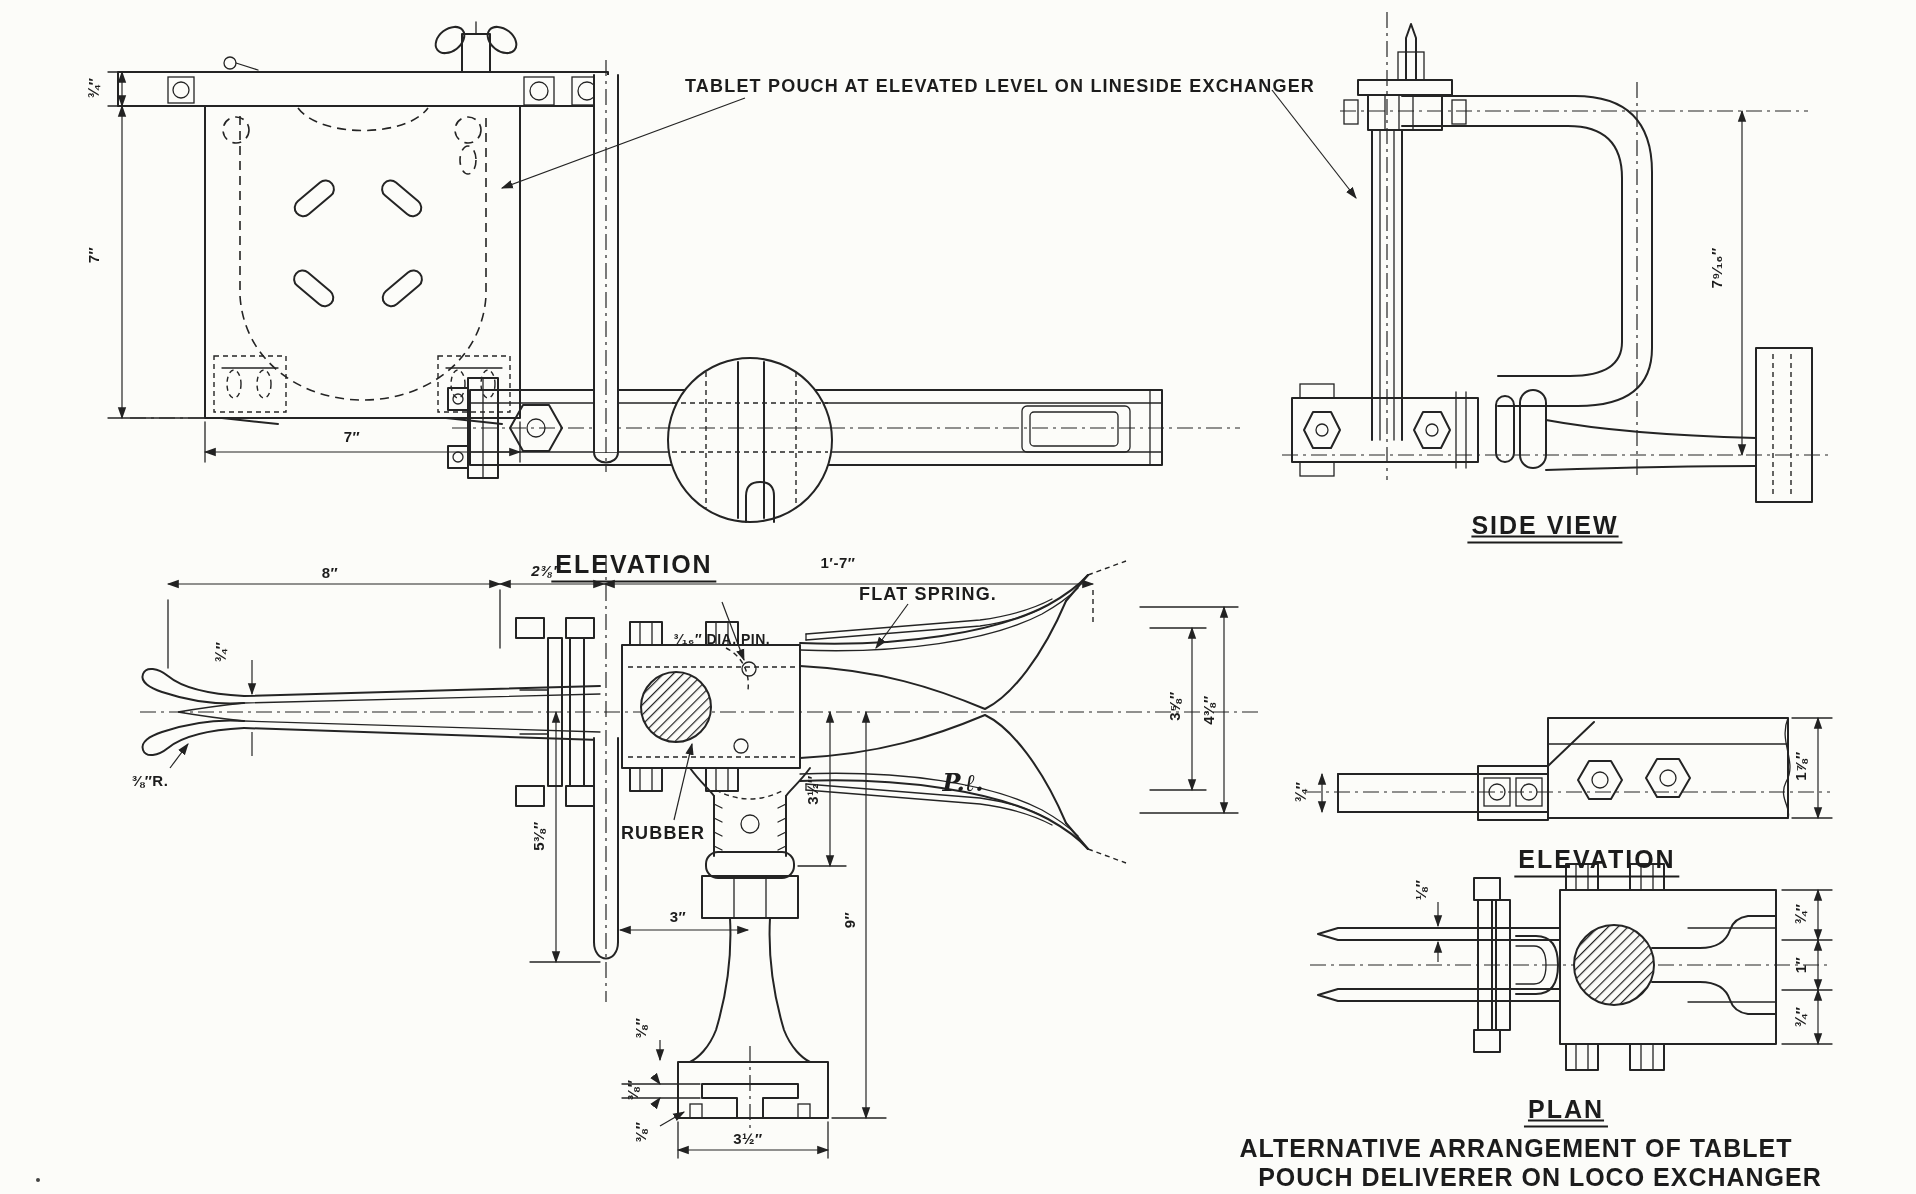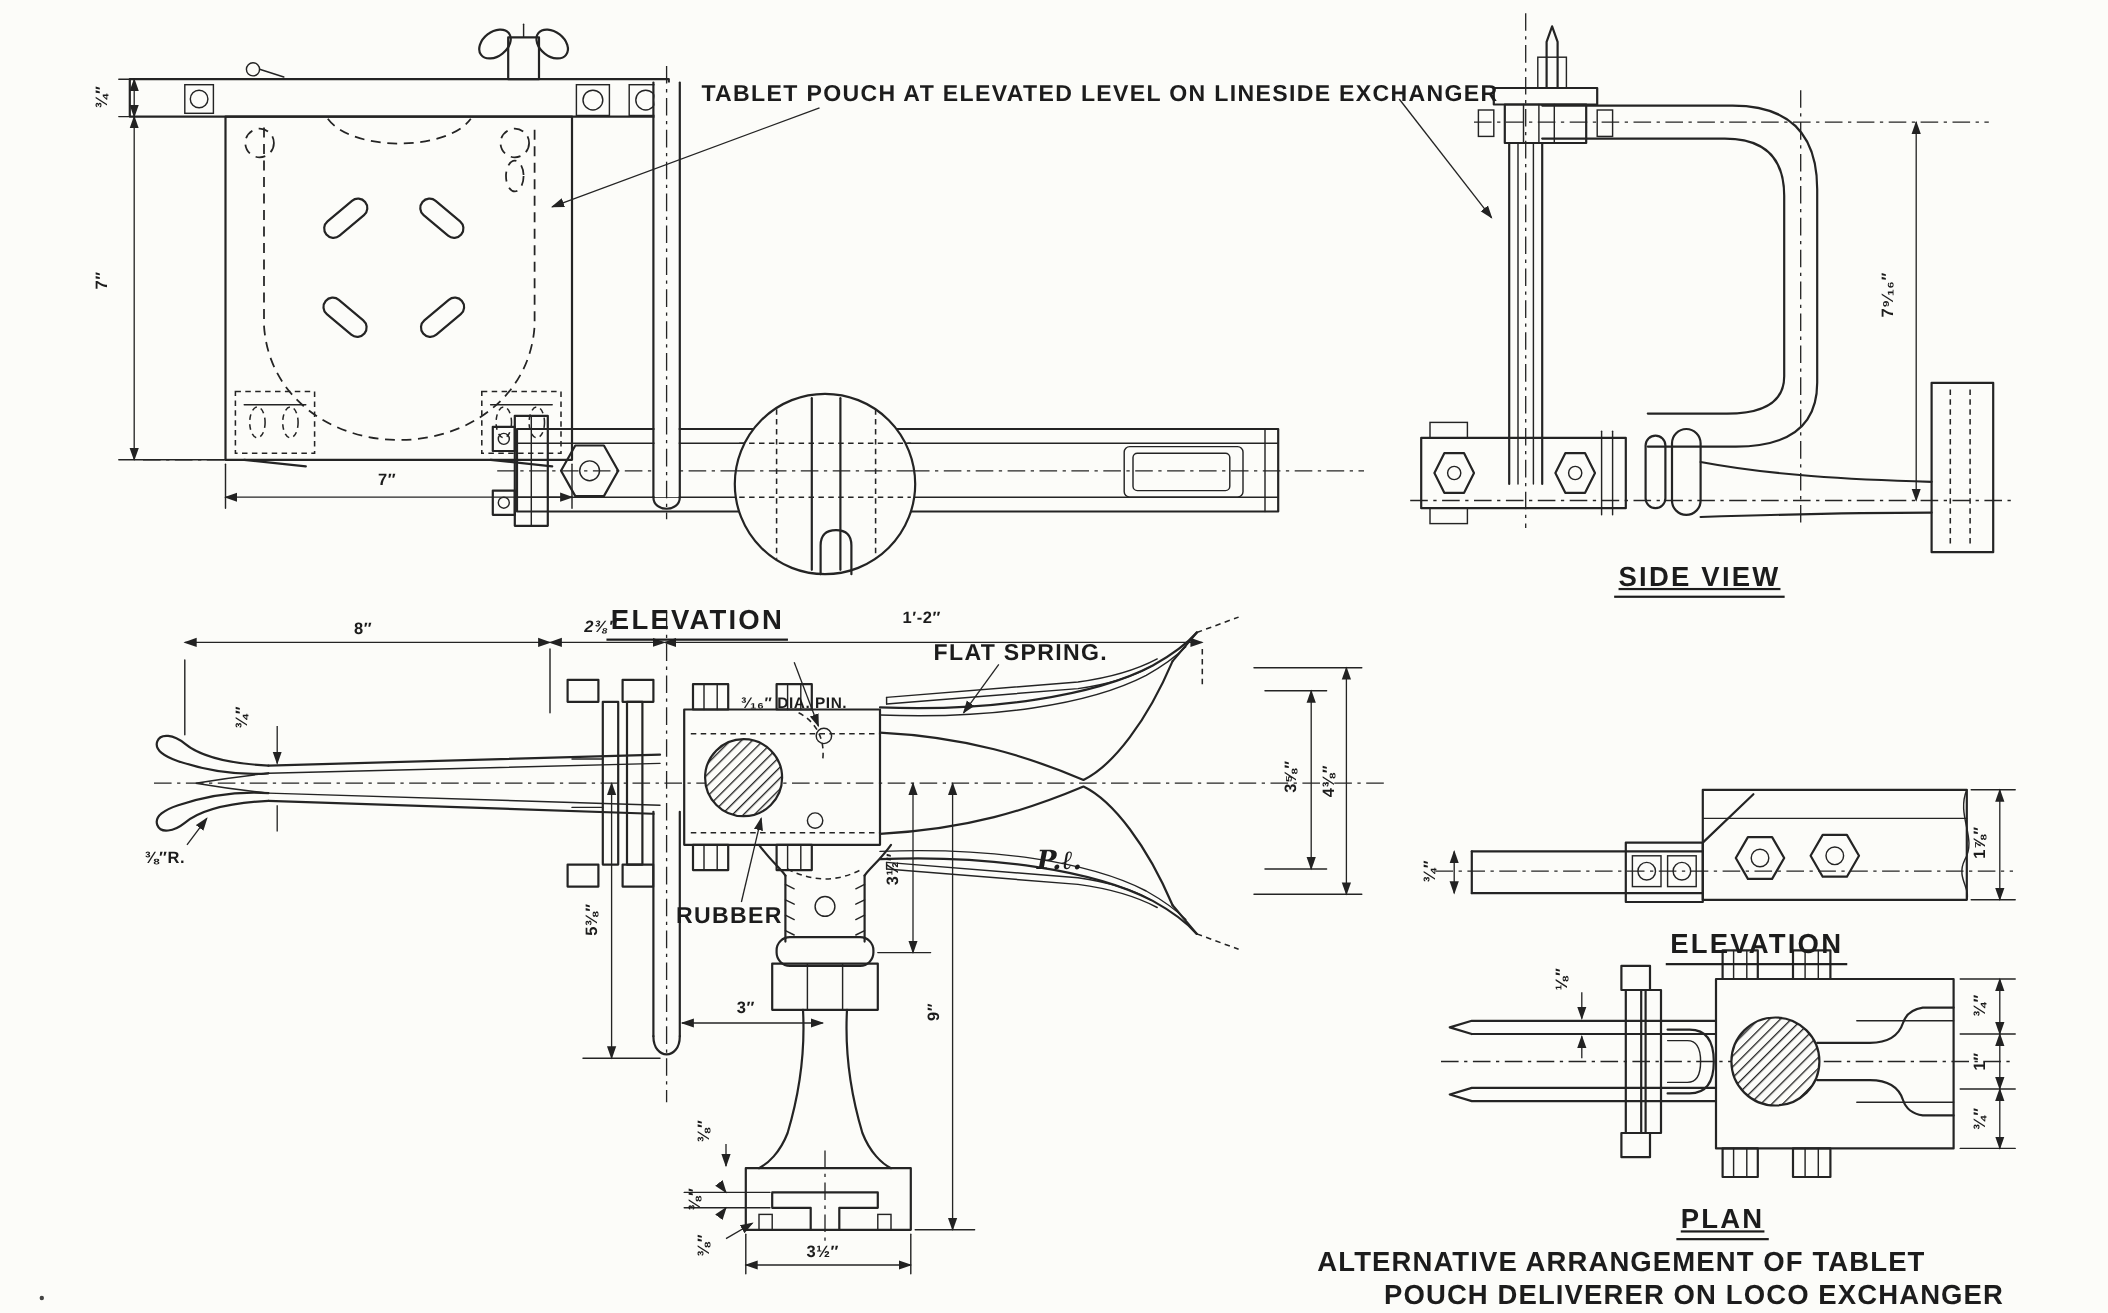--- a/index.html
+++ b/index.html
@@ -3,21 +3,21 @@
 <meta charset="utf-8">
 <style>
   html,body{margin:0;padding:0;background:#e8e8e4;}
   .sheet{position:relative;width:1916px;height:1194px;background:#fcfcf9;overflow:hidden;
          font-family:"Liberation Sans",sans-serif;color:#1c1c1c;}
   svg{position:absolute;left:0;top:0;}
   .lbl{position:absolute;white-space:nowrap;color:#1c1c1c;}
   .ctr{transform:translate(-50%,-50%);}
   .rot{transform:translate(-50%,-50%) rotate(-90deg);}
   .dimlbl{font-size:15px;letter-spacing:.5px;font-weight:bold;}
-  .note{font-size:21px;letter-spacing:1.2px;font-weight:bold;}
+  .note{font-size:18px;letter-spacing:1.2px;font-weight:bold;}
   .small{font-size:14px;letter-spacing:.5px;font-weight:bold;margin-top:47px;}
   .title{font-size:25px;letter-spacing:2px;font-weight:bold;border-bottom:2.5px solid #1c1c1c;padding:0 4px 2px 4px;}
   .caption{font-size:25px;letter-spacing:1px;font-weight:bold;}
   .underln{border-bottom:3px solid #1c1c1c;padding-bottom:2px;}
   .script{font-size:24px;font-style:italic;font-family:"DejaVu Serif",serif;font-weight:bold;}
 </style>
 </head>
 <body>
 
 <div class="sheet">
@@ -383,37 +383,37 @@
   <circle cx="38" cy="1180" r="2" fill="#444"></circle>
 </svg>
 
 <div class="lbl note ctr" style="left:1000px;top:86px;">TABLET POUCH AT ELEVATED LEVEL ON LINESIDE EXCHANGER</div>
 
 <div class="lbl title ctr" style="left:634px;top:566px;">ELEVATION</div>
 <div class="lbl title ctr" style="left:1545px;top:527px;text-decoration:underline;">SIDE VIEW</div>
 <div class="lbl title ctr" style="left:1597px;top:861px;">ELEVATION</div>
 <div class="lbl title ctr" style="left:1566px;top:1111px;text-decoration:underline;">PLAN</div>
 
-<div class="lbl caption ctr" style="left:1474px;top:1148px;">ALTERNATIVE ARRANGEMENT OF TABLET</div>
+<div class="lbl caption ctr" style="left:1516px;top:1148px;">ALTERNATIVE ARRANGEMENT OF TABLET</div>
 <div class="lbl caption underln ctr" style="left:1540px;top:1180px;">POUCH DELIVERER ON LOCO EXCHANGER</div>
 
 <div class="lbl small ctr" style="left:722px;top:592px;">³⁄₁₆″ DIA. PIN.</div>
 <div class="lbl note ctr" style="left:928px;top:594px;">FLAT SPRING.</div>
 <div class="lbl note ctr" style="left:663px;top:833px;">RUBBER</div>
 <div class="lbl script ctr" style="left:963px;top:782px;">P.ℓ.</div>
 
 <div class="lbl dimlbl rot" style="left:93px;top:88px;">¾″</div>
 <div class="lbl dimlbl rot" style="left:93px;top:255px;">7″</div>
 <div class="lbl dimlbl ctr" style="left:352px;top:436px;">7″</div>
 
 <div class="lbl dimlbl rot" style="left:1716px;top:268px;">7⁹⁄₁₆″</div>
 
 <div class="lbl dimlbl ctr" style="left:330px;top:572px;">8″</div>
 <div class="lbl dimlbl ctr" style="left:546px;top:570px;font-style:italic;">2⅜″</div>
-<div class="lbl dimlbl ctr" style="left:838px;top:562px;">1′-2″</div>
+<div class="lbl dimlbl ctr" style="left:838px;top:562px;">1′-7″</div>
 <div class="lbl dimlbl rot" style="left:220px;top:652px;">¾″</div>
 <div class="lbl dimlbl ctr" style="left:150px;top:780px;">⅜″R.</div>
 <div class="lbl dimlbl rot" style="left:538px;top:836px;">5⅜″</div>
 <div class="lbl dimlbl ctr" style="left:678px;top:916px;">3″</div>
 <div class="lbl dimlbl rot" style="left:812px;top:790px;">3½″</div>
 <div class="lbl dimlbl rot" style="left:849px;top:920px;">9″</div>
 <div class="lbl dimlbl rot" style="left:1174px;top:706px;">3⅝″</div>
 <div class="lbl dimlbl rot" style="left:1208px;top:710px;">4⅜″</div>
 <div class="lbl dimlbl rot" style="left:640px;top:1028px;">⅜″</div>
 <div class="lbl dimlbl rot" style="left:632px;top:1090px;">⅜″</div>

